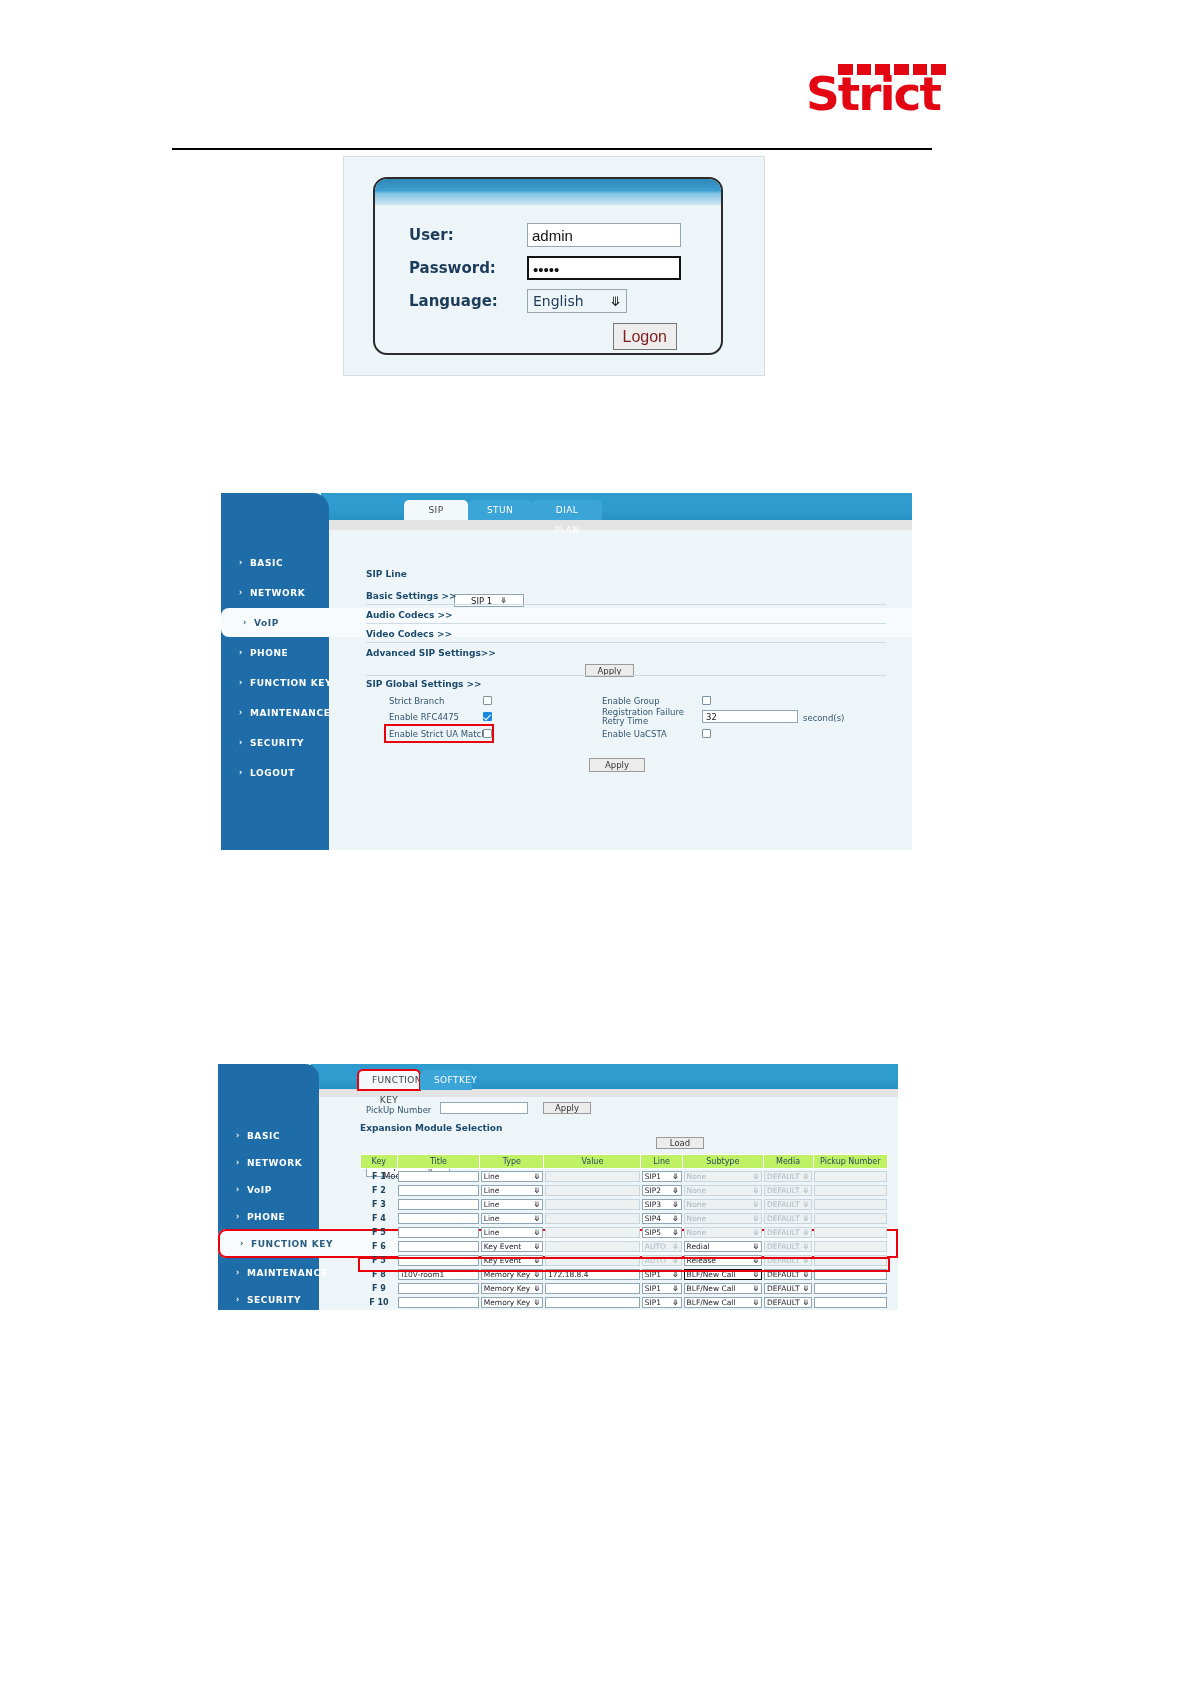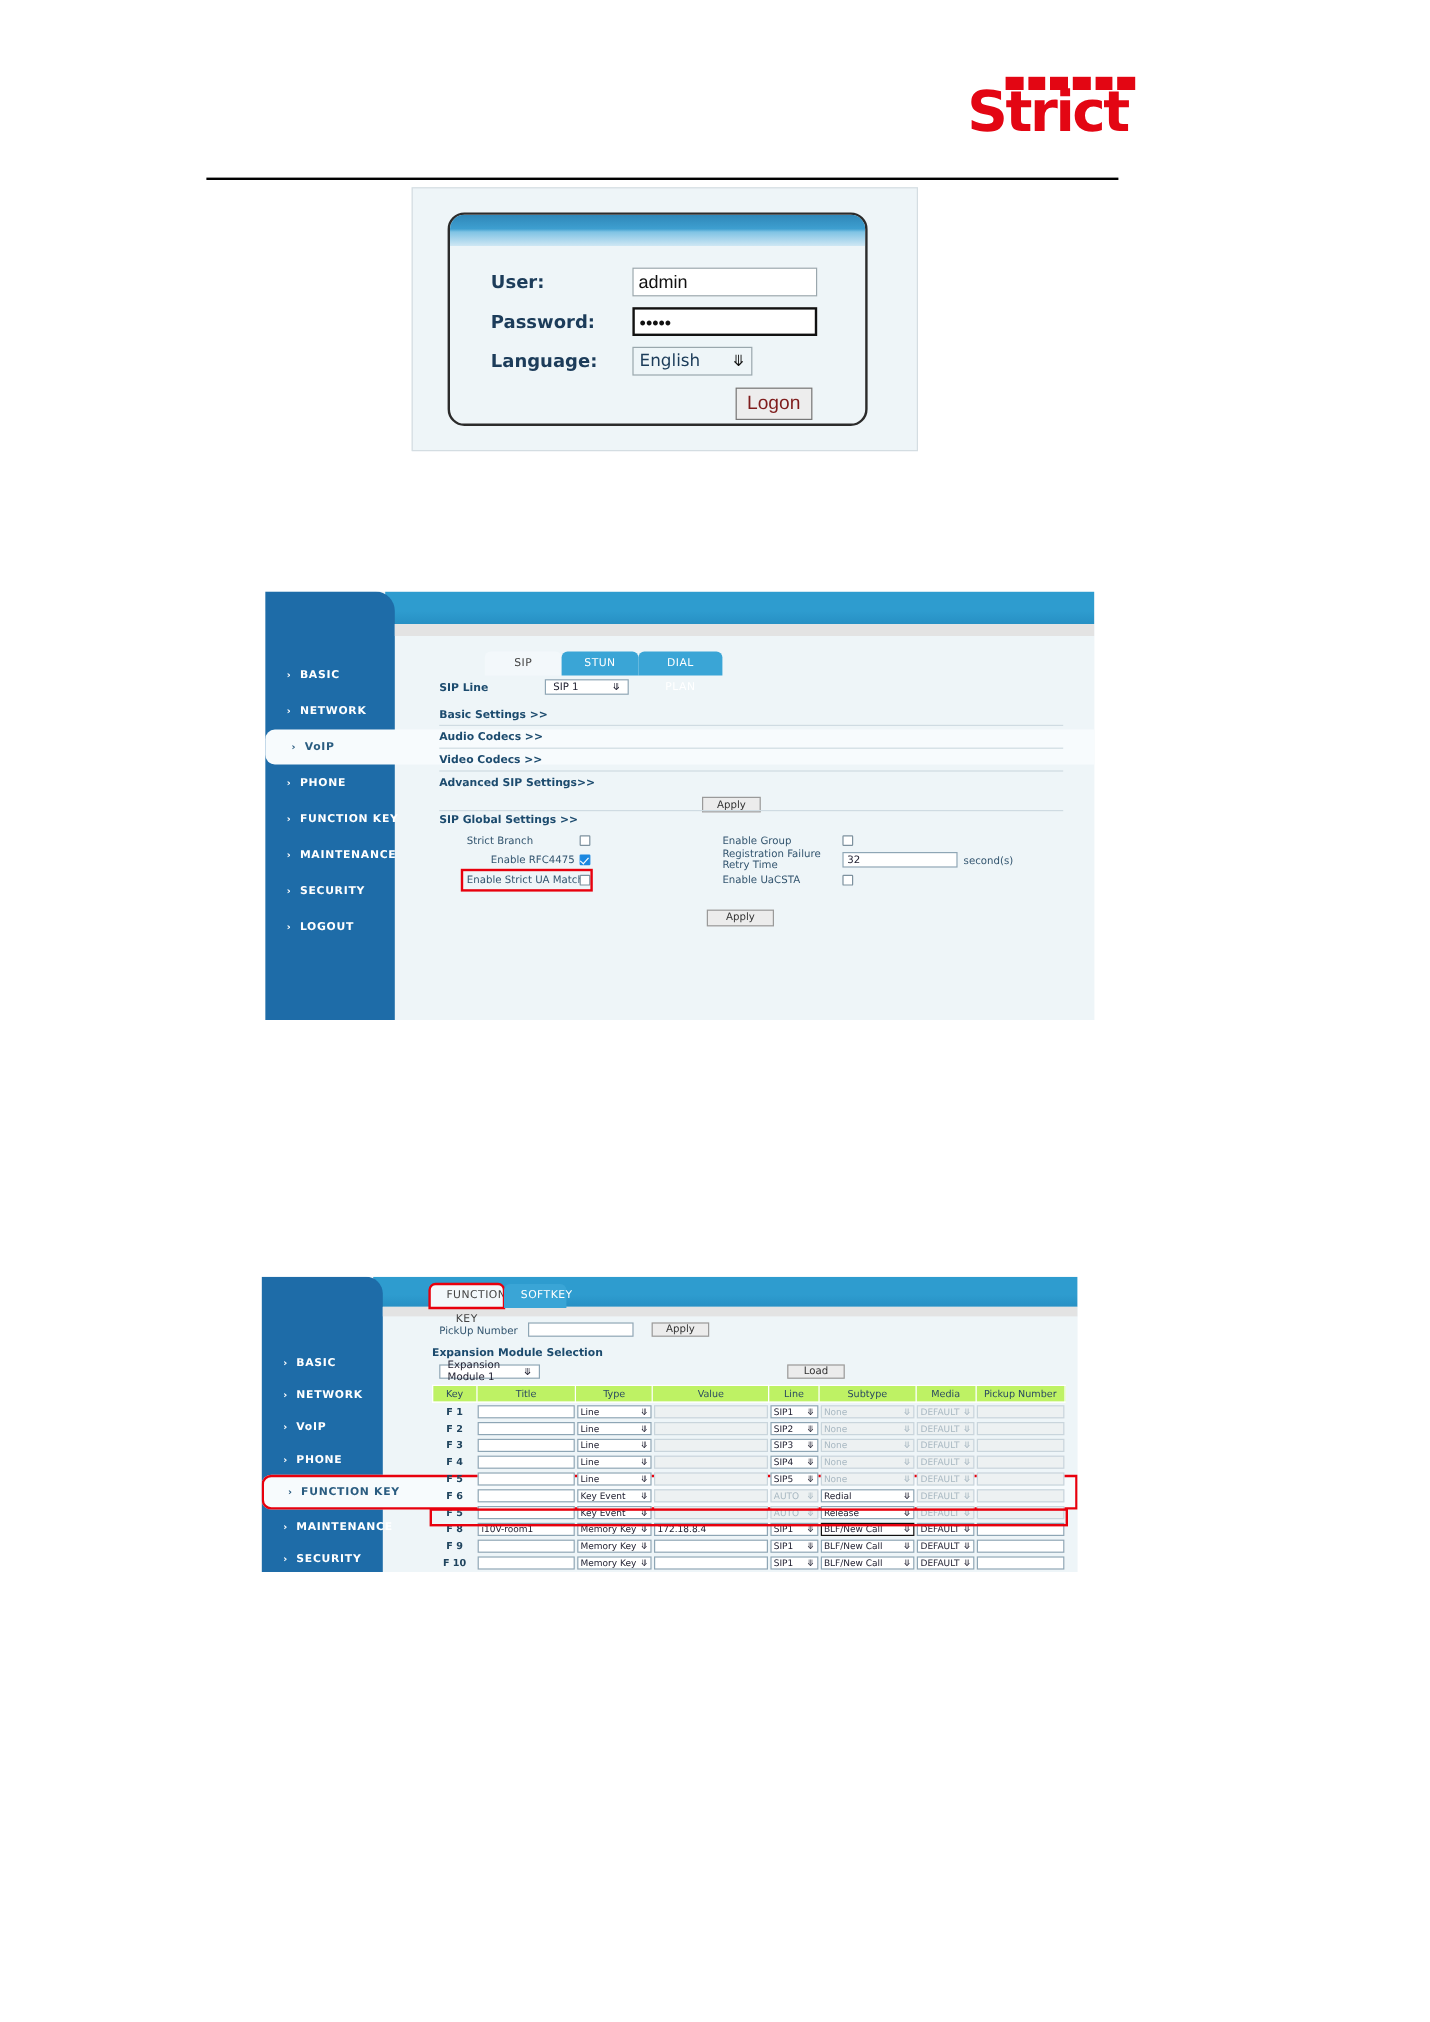--- a/index.html
+++ b/index.html
@@ -63,21 +63,21 @@
   .navitem.redbox{outline:2px solid #e8000d;outline-offset:-2px;}
 
   
   .f-label{position:absolute;font-size:9px;font-weight:bold;color:#1c4b6e;
     font-family:"DejaVu Sans",sans-serif;}
   .f-sublabel{position:absolute;font-size:8.5px;color:#33556f;
     font-family:"DejaVu Sans",sans-serif;}
   .f-sep{position:absolute;height:0;border-top:1px solid #cfdbe2;}
   .f-select{position:absolute;background:#fff;border:1px solid #8ea6b5;
     box-sizing:border-box;font-size:8.5px;color:#223;display:flex;align-items:center;
-    justify-content:space-between;padding:0 6px;font-family:"DejaVu Sans",sans-serif;}
+    justify-content:space-between;padding:0 16px;font-family:"DejaVu Sans",sans-serif;margin-top:28px;}
   .f-select .cv{font-size:8px;}
   .f-input{position:absolute;background:#fff;border:1px solid #8ea6b5;
     box-sizing:border-box;font-size:8.5px;color:#223;padding:0 3px;
     display:flex;align-items:center;font-family:"DejaVu Sans",sans-serif;}
   .f-btn{position:absolute;background:#ececec;border:1px solid #9a9a9a;
     font-size:8.5px;color:#333;display:flex;align-items:center;justify-content:center;
     box-sizing:border-box;font-family:"DejaVu Sans",sans-serif;}
   .f-chk{position:absolute;width:9px;height:9px;border:1px solid #7d919e;
     background:#fff;box-sizing:border-box;border-radius:1px;}
   .f-chk.on{background:#1b88e0;border-color:#1b88e0;}
@@ -145,21 +145,21 @@
   </div>
 </div>
 
 <div class="panel" style="left:221px;top:493px;width:691px;height:357px;">
   <div class="pl-top" style="height:27px;left:100px;"></div>
   <div class="pl-side" style="width:108px;top:0;border-top-right-radius:16px;"></div>
   <div class="pl-greybar" style="left:108px;top:27px;width:583px;height:10px;"></div>
 
   <div class="tabstrip" style="left:183px;top:7px;">
     <div class="tab active" style="width:64px;">SIP</div>
-    <div class="tab" style="width:64px;margin-top:43px;">STUN</div>
+    <div class="tab" style="width:64px;">STUN</div>
     <div class="tab" style="width:70px;">DIAL PLAN</div>
   </div>
 
   <div class="navitem" style="top:55px;">
     <span class="arrow">›</span>
     <span>BASIC</span>
     </div>
   <div class="navitem" style="top:85px;">
     <span class="arrow">›</span>
     <span>NETWORK</span>
@@ -202,21 +202,21 @@
   <div class="f-label" style="left:145px;top:136px;">Video Codecs &gt;&gt;</div>
   <div class="f-sep" style="left:145px;top:149px;width:520px;"></div>
   <div class="f-label" style="left:145px;top:155px;">Advanced SIP Settings&gt;&gt;</div>
   <div class="f-btn" style="left:364px;top:171px;width:49px;height:13px;">Apply</div>
   <div class="f-sep" style="left:145px;top:182px;width:520px;"></div>
 
   <div class="f-label" style="left:145px;top:186px;">SIP Global Settings &gt;&gt;</div>
 
   <div class="f-sublabel" style="left:168px;top:203px;">Strict Branch</div>
   <div class="f-chk" style="left:262px;top:203px;"></div>
-  <div class="f-sublabel" style="left:168px;top:219px;margin-left:20px;">Enable RFC4475</div>
+  <div class="f-sublabel" style="left:168px;top:219px;">Enable RFC4475</div>
   <div class="f-chk on" style="left:262px;top:219px;"></div>
   <div class="f-sublabel" style="left:168px;top:236px;">Enable Strict UA Match</div>
   <div class="f-chk" style="left:262px;top:236px;"></div>
   <div class="redbox-abs" style="left:163px;top:231px;width:110px;height:19px;"></div>
 
   <div class="f-sublabel" style="left:381px;top:203px;">Enable Group</div>
   <div class="f-chk" style="left:481px;top:203px;"></div>
   <div class="f-sublabel" style="left:381px;top:214px;">Registration Failure</div>
   <div class="f-sublabel" style="left:381px;top:223px;">Retry Time</div>
   <div class="f-input" style="left:481px;top:217px;width:96px;height:13px;">32</div>

